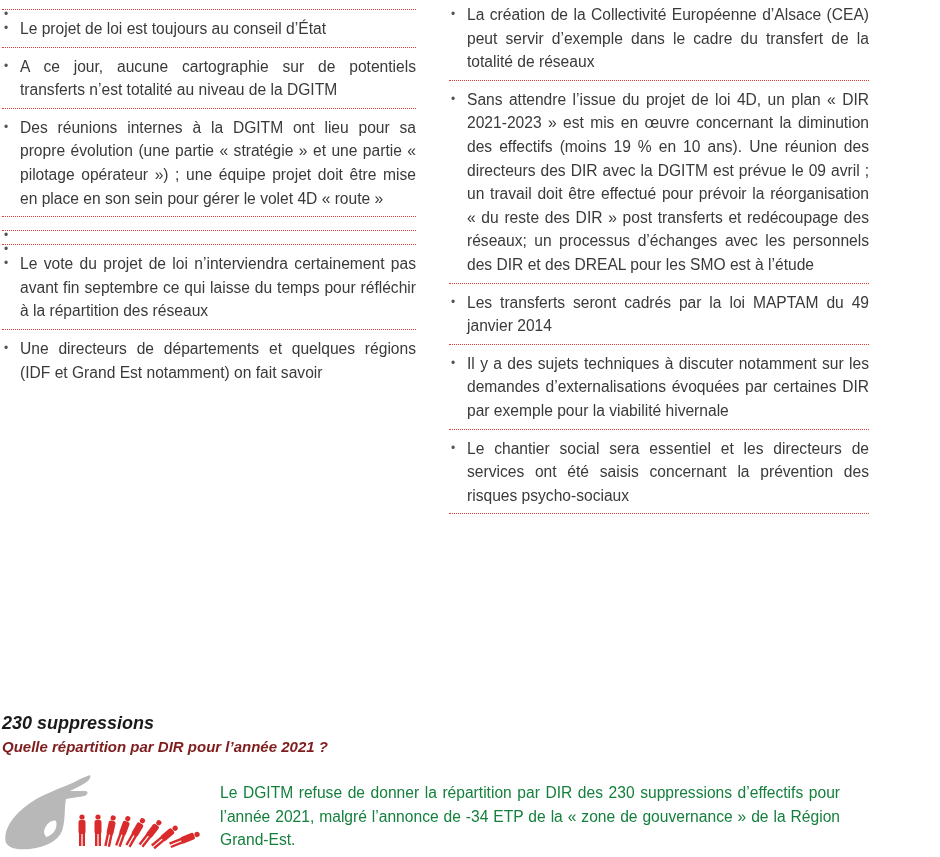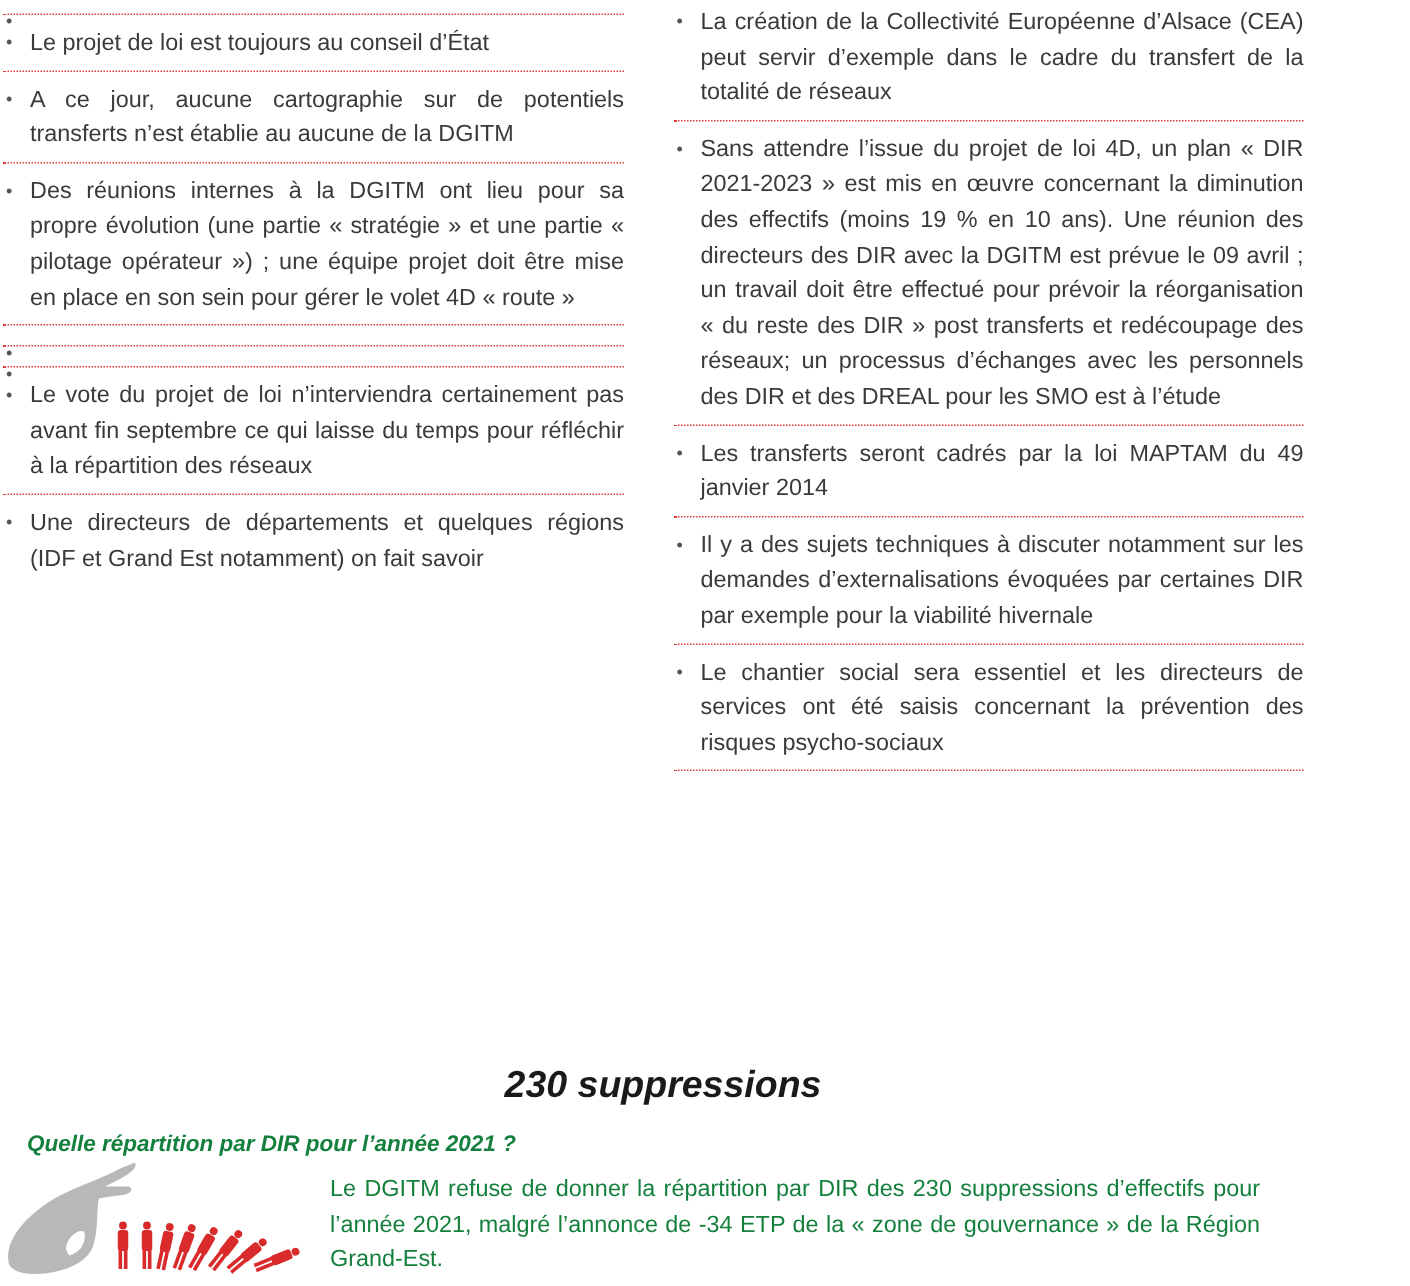--- a/index.html
+++ b/index.html
@@ -7,33 +7,33 @@
       font-family: "Liberation Sans", "DejaVu Sans", sans-serif; color: #3a3a3a; }
     .col { position: absolute; top: 0; }
     .col-left { left: 2px; width: 414px; }
     .col-right { left: 449px; width: 420px; }
     .item { position: relative; padding: 3px 0 6px 18px; font-size: 15.6px; line-height: 23.6px;
       text-align: justify; border-bottom: 1.6px dotted #e03a3a; margin-bottom: 4px; }
     .item .bullet { position: absolute; left: 2px; top: 3px; width: 10px; font-size: 12px; color: #555; }
     .item.cont { padding-left: 18px; }
     .item.last { border-bottom: none; }
     .section { position: absolute; left: 2px; top: 710px; width: 880px; }
-    .section h2 { margin: 0; font-size: 25px; font-weight: bold; font-style: italic; color: #1a1a1a; line-height: 26px; text-align: center; }
-    .section h3 { margin: 16px; font-size: 15px; font-weight: bold; font-style: italic; color: #15803d; line-height: 22px; }
+    .section h2 { margin: 0; font-size: 18px; font-weight: bold; font-style: italic; color: #1a1a1a; line-height: 26px; }
+    .section h3 { margin: 0; font-size: 15px; font-weight: bold; font-style: italic; color: #7f1d1d; line-height: 22px; }
     .illus { position: absolute; left: 0; top: 775px; width: 205px; height: 78px; }
     .desc { position: absolute; left: 220px; top: 781px; width: 620px; font-size: 15.6px; line-height: 23.5px;
       text-align: justify; color: #15803d; }
   </style>
 </head>
 <body>
 
 <div class="col col-left">
   <div class="item"><span class="bullet">•</span></div>
   <div class="item"><span class="bullet">•</span><span>Le projet de loi est toujours au conseil d’État</span></div>
-  <div class="item"><span class="bullet">•</span><span>A ce jour, aucune cartographie sur de potentiels transferts n’est établie au aucune de la DGITM</span></div>
+  <div class="item"><span class="bullet">•</span><span>A ce jour, aucune cartographie sur de potentiels transferts n’est totalité au niveau de la DGITM</span></div>
   <div class="item"><span class="bullet">•</span><span>Des réunions internes à la DGITM ont lieu pour sa propre évolution (une partie « stratégie » et une partie « pilotage opérateur ») ; une équipe projet doit être mise en place en son sein pour gérer le volet 4D « route »</span></div>
   <div class="item"><span class="bullet">•</span></div>
   <div class="item"><span class="bullet">•</span></div>
   <div class="item"><span class="bullet">•</span><span>Le vote du projet de loi n’interviendra certainement pas avant fin septembre ce qui laisse du temps pour réfléchir à la répartition des réseaux</span></div>
   <div class="item last"><span class="bullet">•</span><span>Une directeurs de départements et quelques régions (IDF et Grand Est notamment) on fait savoir</span></div>
 </div>
 
 <div class="col col-right">
   <div class="item"><span class="bullet">•</span><span>La création de la Collectivité Européenne d’Alsace (CEA) peut servir d’exemple dans le cadre du transfert de la totalité de réseaux</span></div>
   <div class="item"><span class="bullet">•</span><span>Sans attendre l’issue du projet de loi 4D, un plan « DIR 2021-2023 » est mis en œuvre concernant la diminution des effectifs (moins 19 % en 10 ans). Une réunion des directeurs des DIR avec la DGITM est prévue le 09 avril ; un travail doit être effectué pour prévoir la réorganisation « du reste des DIR » post transferts et redécoupage des réseaux; un processus d’échanges avec les personnels des DIR et des DREAL pour les SMO est à l’étude</span></div>

